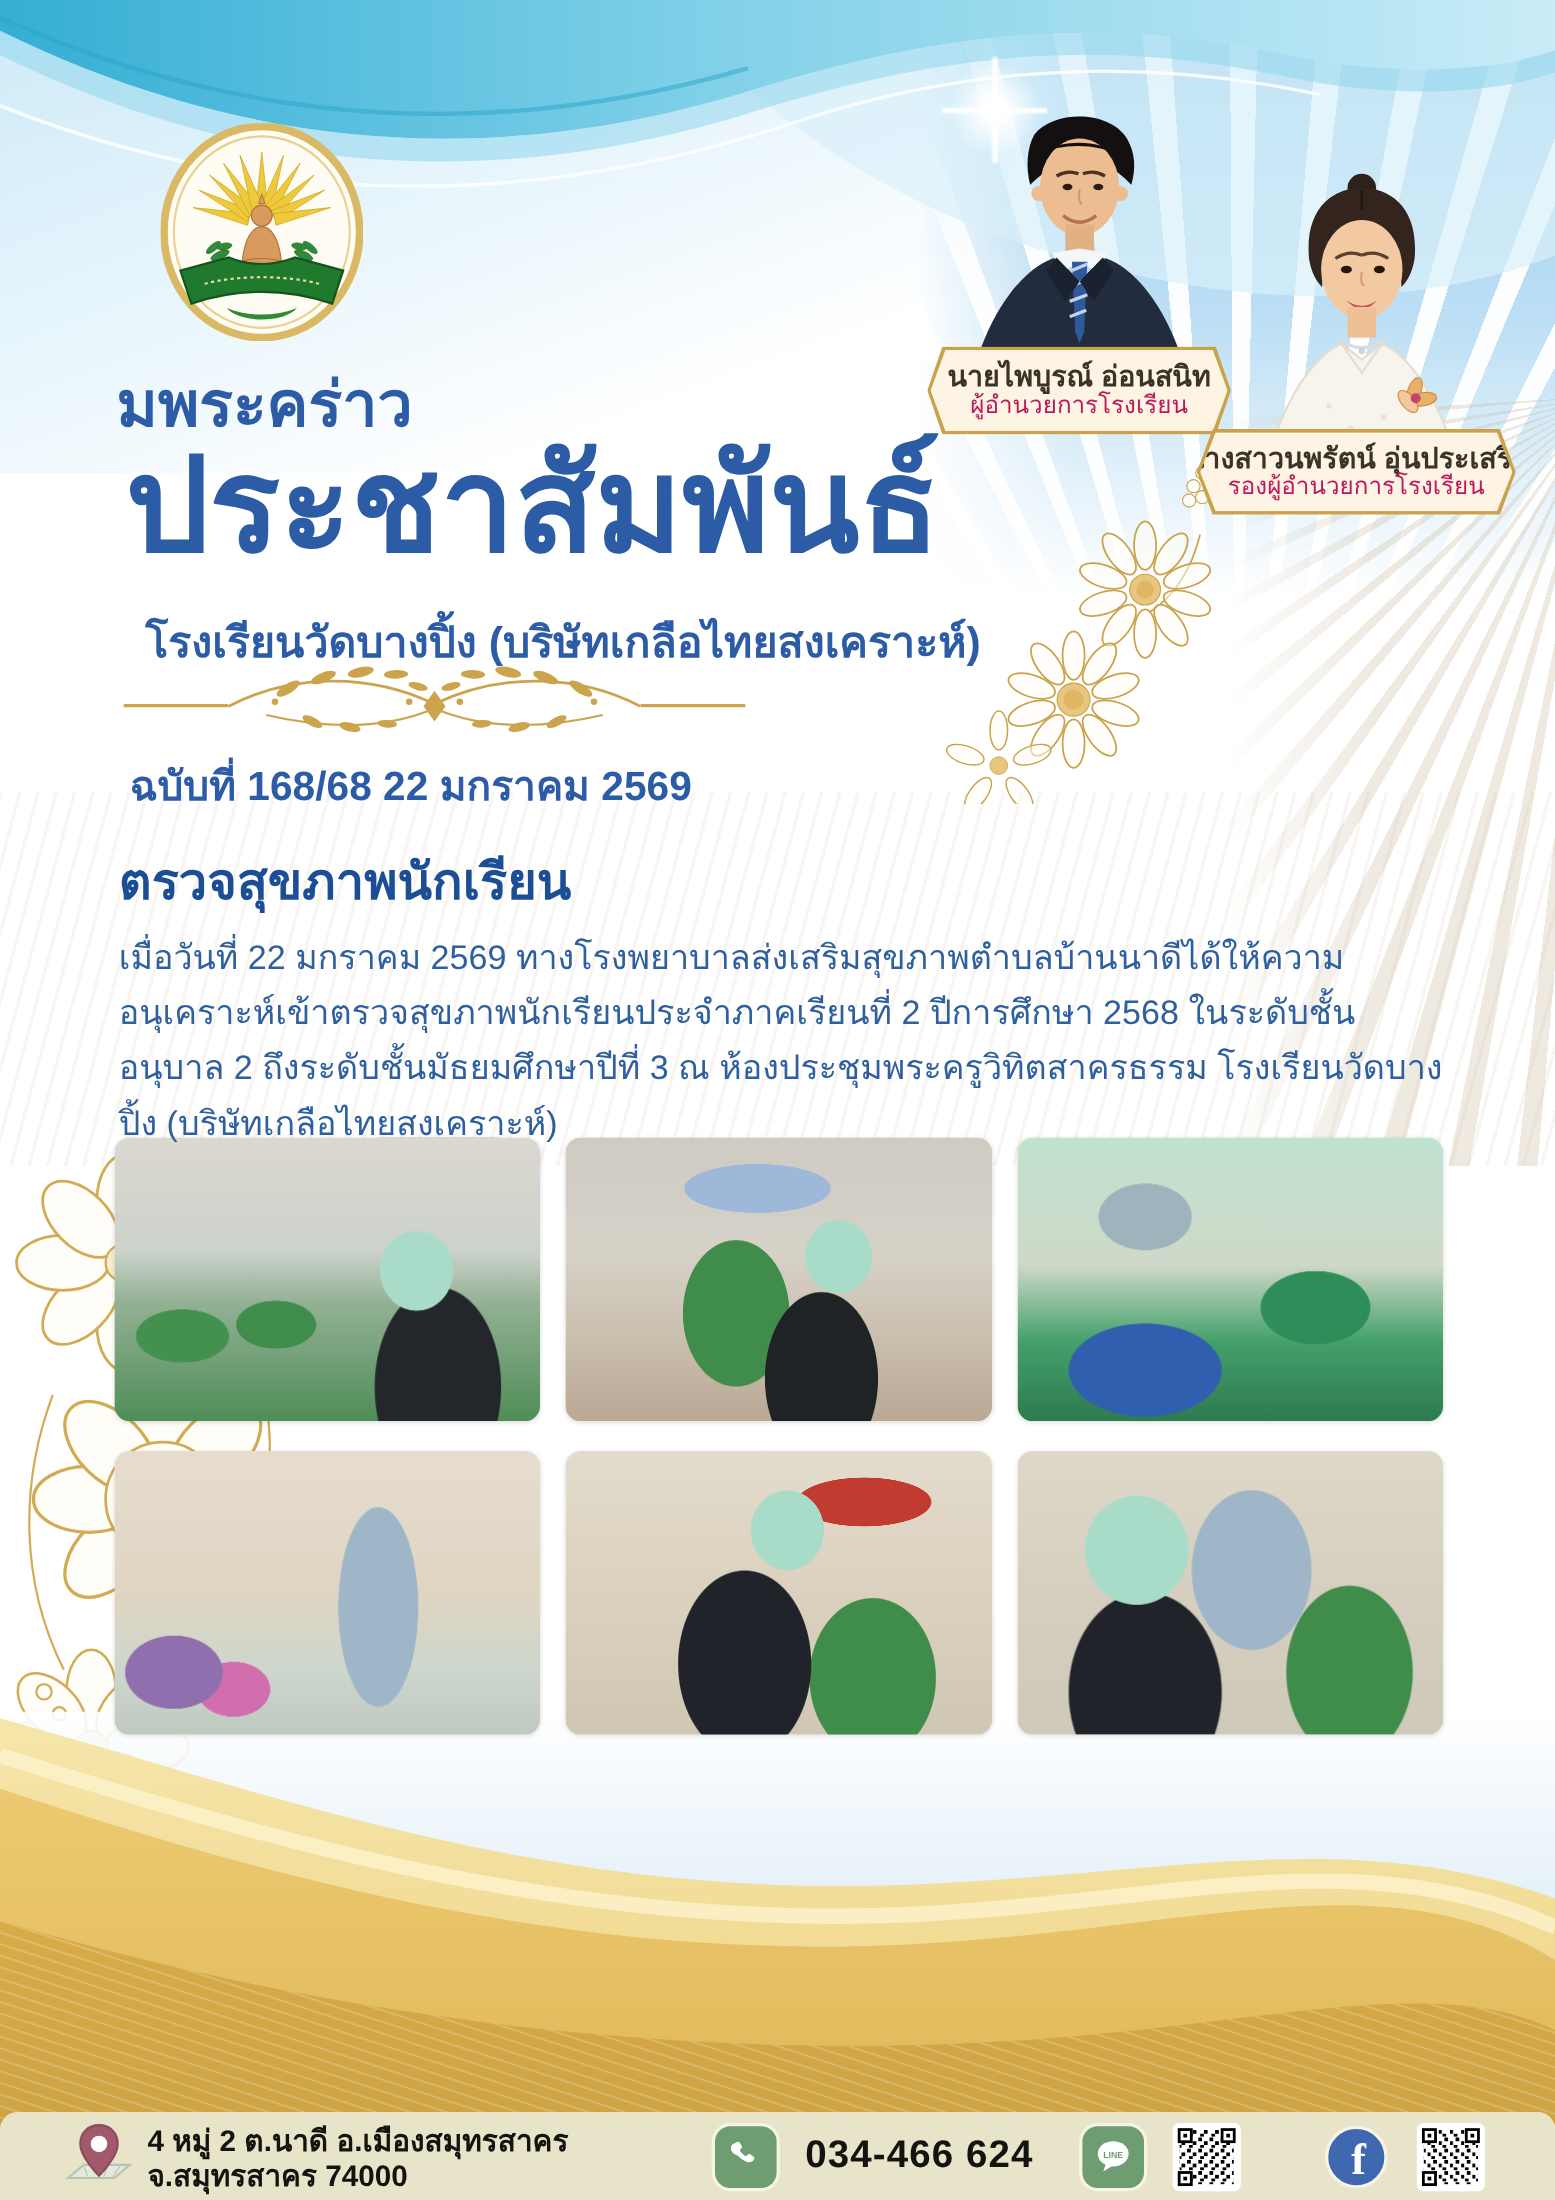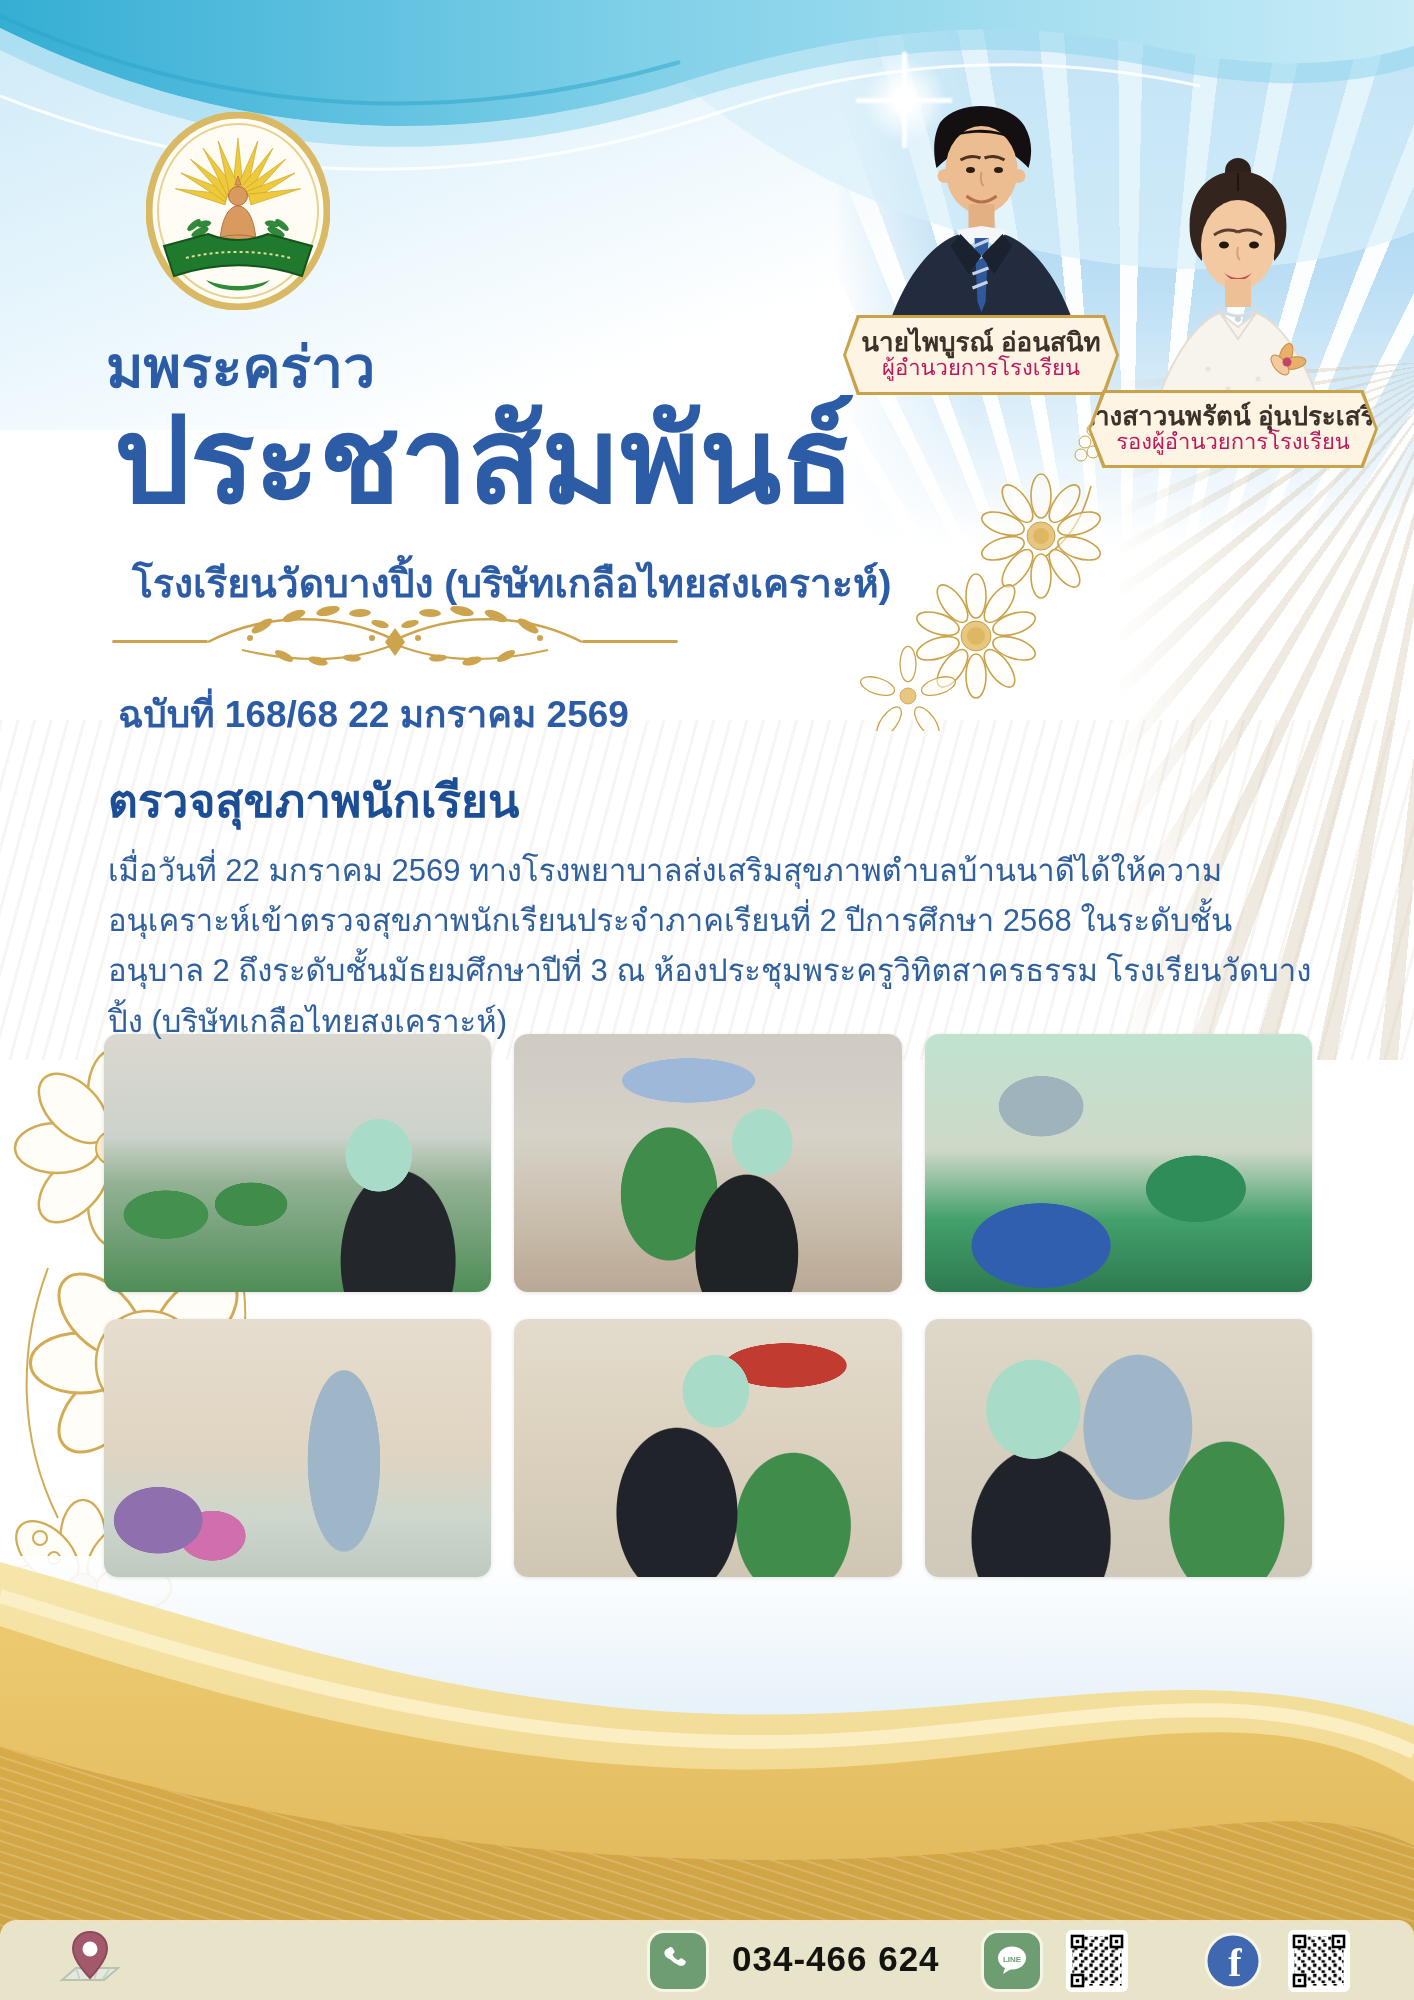--- a/index.html
+++ b/index.html
@@ -414,20 +414,24 @@
     <path d="M0,190 C300,280 640,320 940,298 C1160,282 1310,238 1414,290 L1414,444 L0,444 Z" fill="url(#tex)"></path>
   </svg>
 
   <div class="footer">
     <svg class="f-pin" viewBox="0 0 64 64">
       <path d="M4 52 L18 40 L60 40 L46 52 Z" fill="#e4e9dd" stroke="#b9c2ae" stroke-width="2"></path>
       <path d="M18 40 L22 52 M40 40 L36 52 M52 40 L44 52" stroke="#c8d0bd" stroke-width="1.5"></path>
       <path d="M32 4 C22 4 15 11 15 21 C15 33 32 50 32 50 C32 50 49 33 49 21 C49 11 42 4 32 4 Z" fill="#a2596b" stroke="#8c4a5d" stroke-width="2"></path>
       <circle cx="32" cy="21" r="7.5" fill="#ffffff"></circle>
     </svg>
+    <div class="f-address">
+      <div>4 หมู่ 2 ต.นาดี อ.เมืองสมุทรสาคร</div>
+      <div>จ.สมุทรสาคร 74000</div>
+    </div>
     <div class="f-chip f-phone-chip">
       <svg width="34" height="34" viewBox="0 0 32 32">
         <path d="M7 4 C8.5 2.5 10 2.4 11 4 l1.4 2 c.8 1.2 .3 2.2 -.7 3 -.8 .7 -.9 1.3 -.2 2.3 .9 1.4 2 2.5 3.4 3.4 1 .7 1.6 .6 2.3 -.2 .8 -1 1.8 -1.5 3 -.7 l2 1.4 c1.6 1 1.5 2.5 0 4 -1.2 1.2 -3.4 1.6 -5.6 .7 -2.7 -1 -5.2 -2.8 -7.4 -5 C4 12.7 2.9 10.3 3.3 7.6 3.5 6.2 4.6 4.8 7 4 Z" fill="#ffffff"></path>
       </svg>
     </div>
     <div class="f-phone-num">034-466 624</div>
     <div class="f-chip f-line">
       <svg width="44" height="44" viewBox="0 0 44 44">
         <ellipse cx="22" cy="19" rx="14" ry="11.5" fill="#ffffff"></ellipse>
         <path d="M15 29 L13 35 L21 30 Z" fill="#ffffff"></path>

